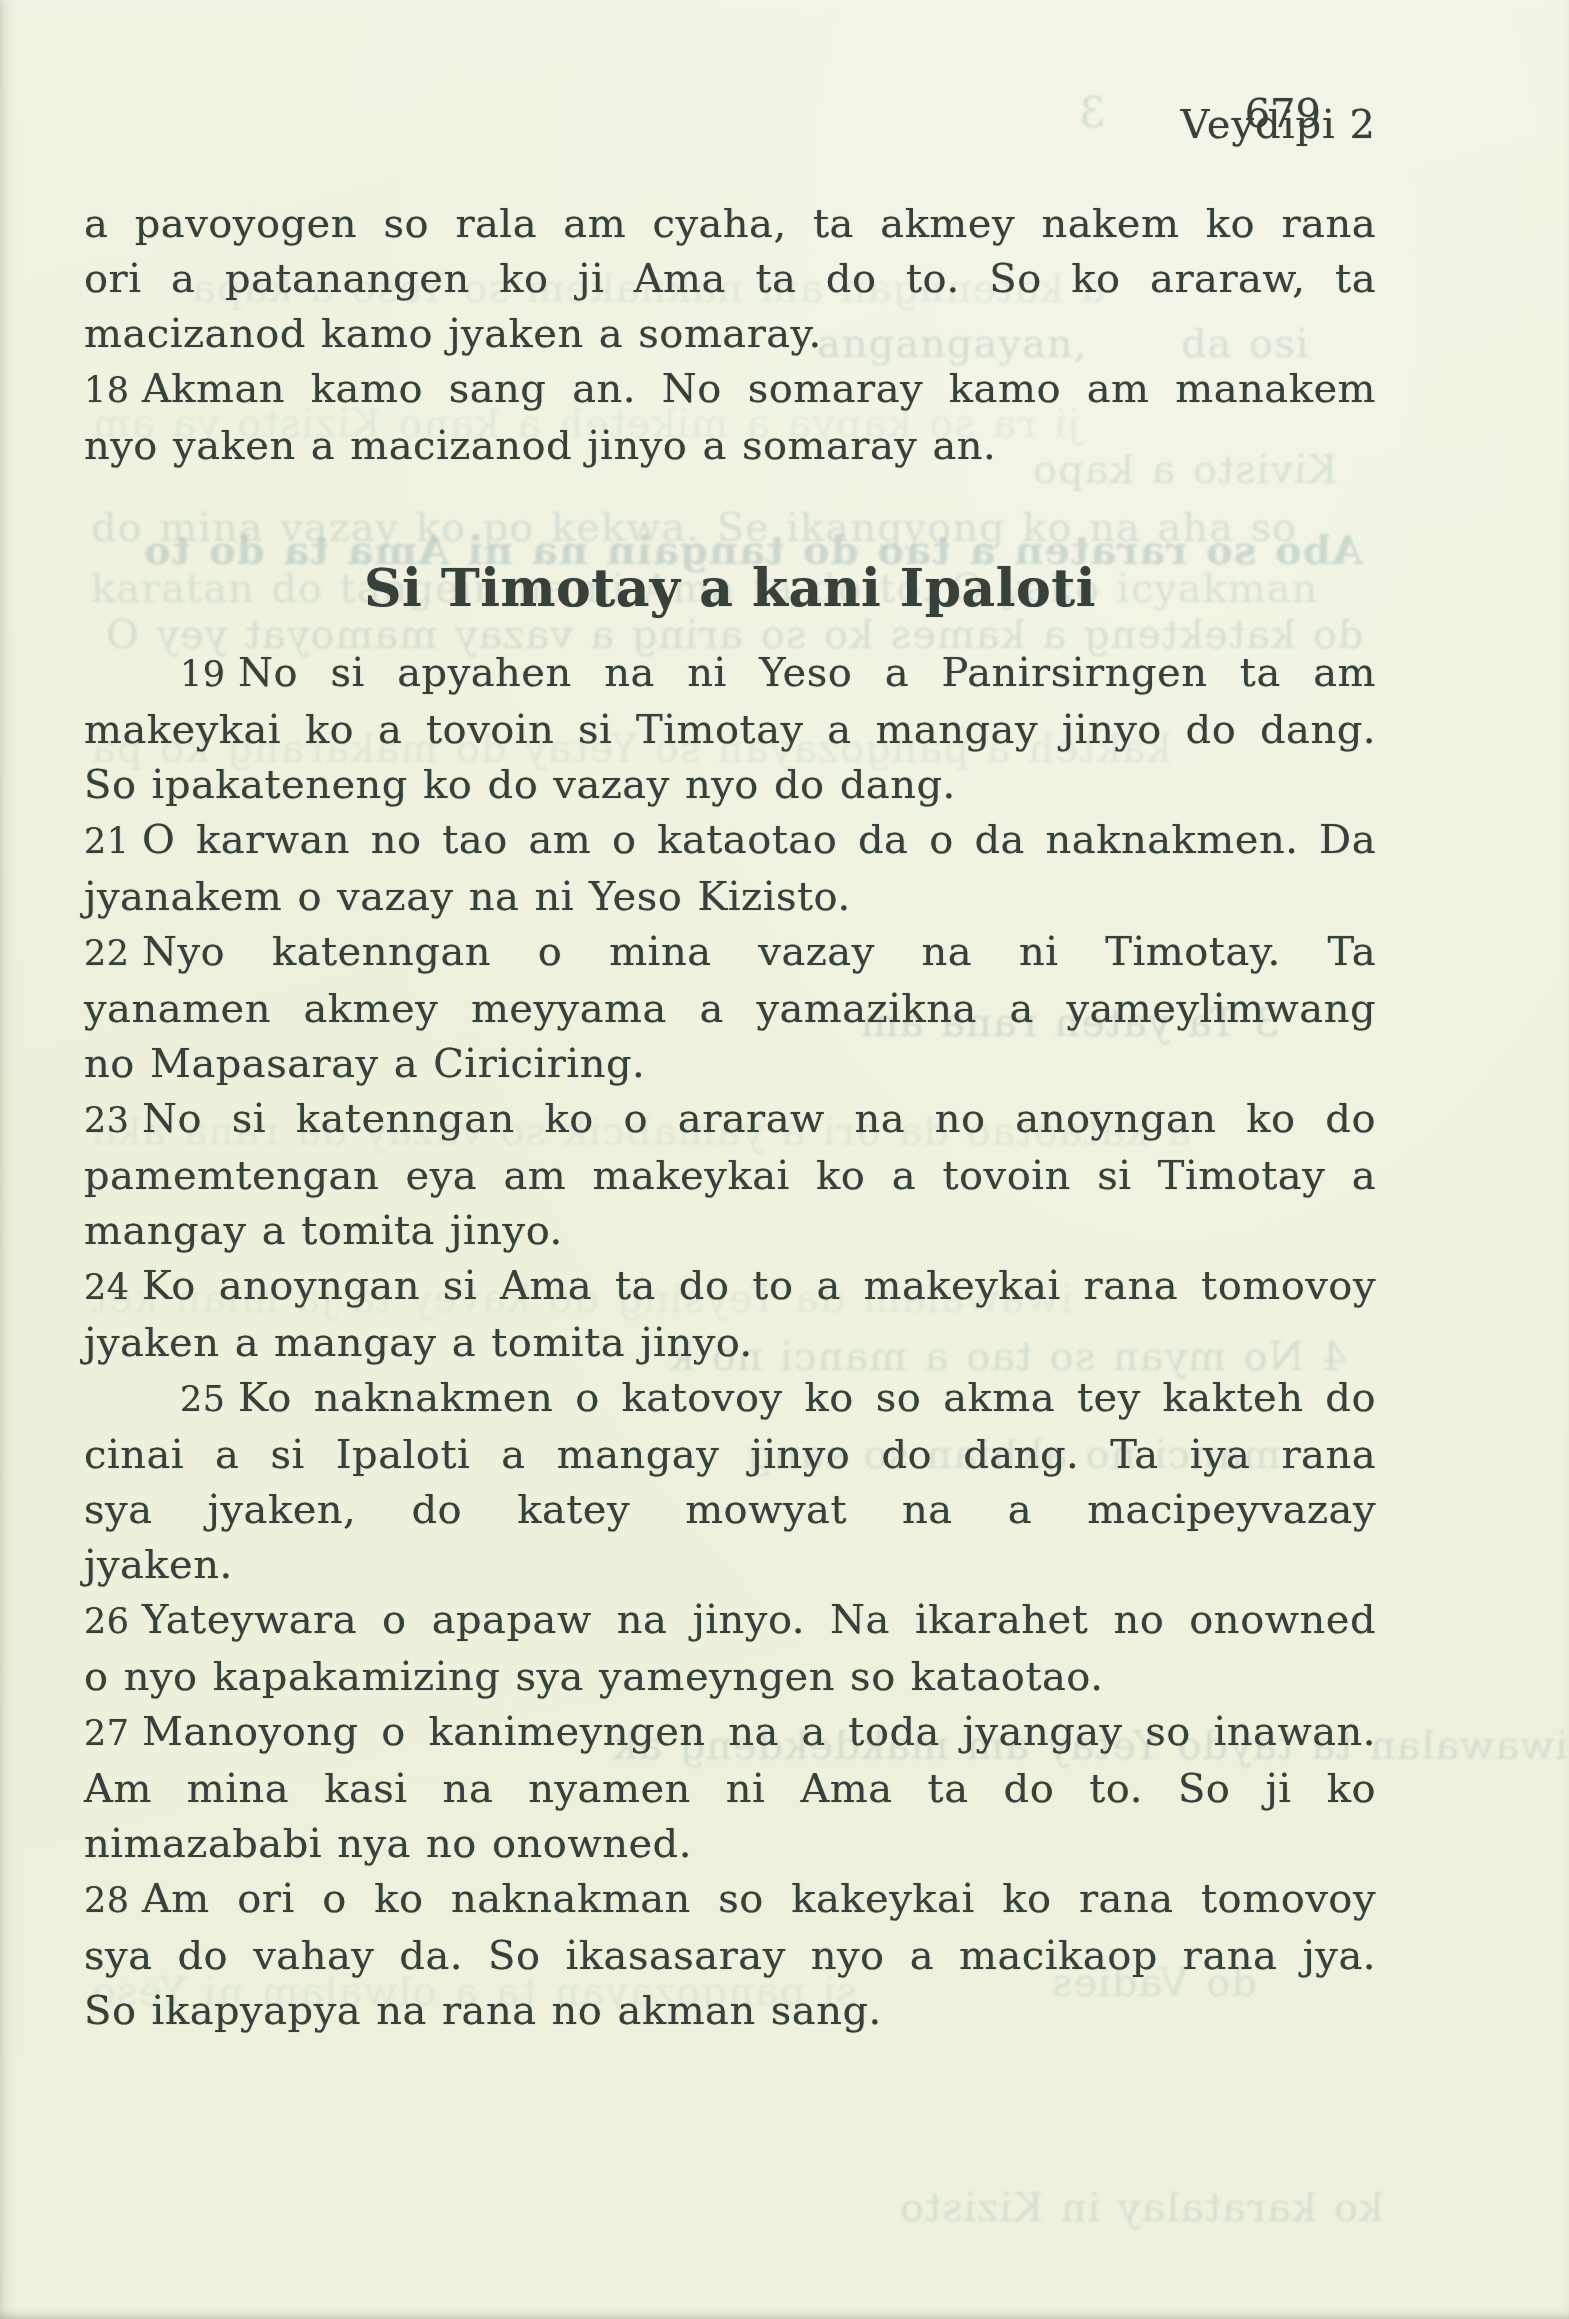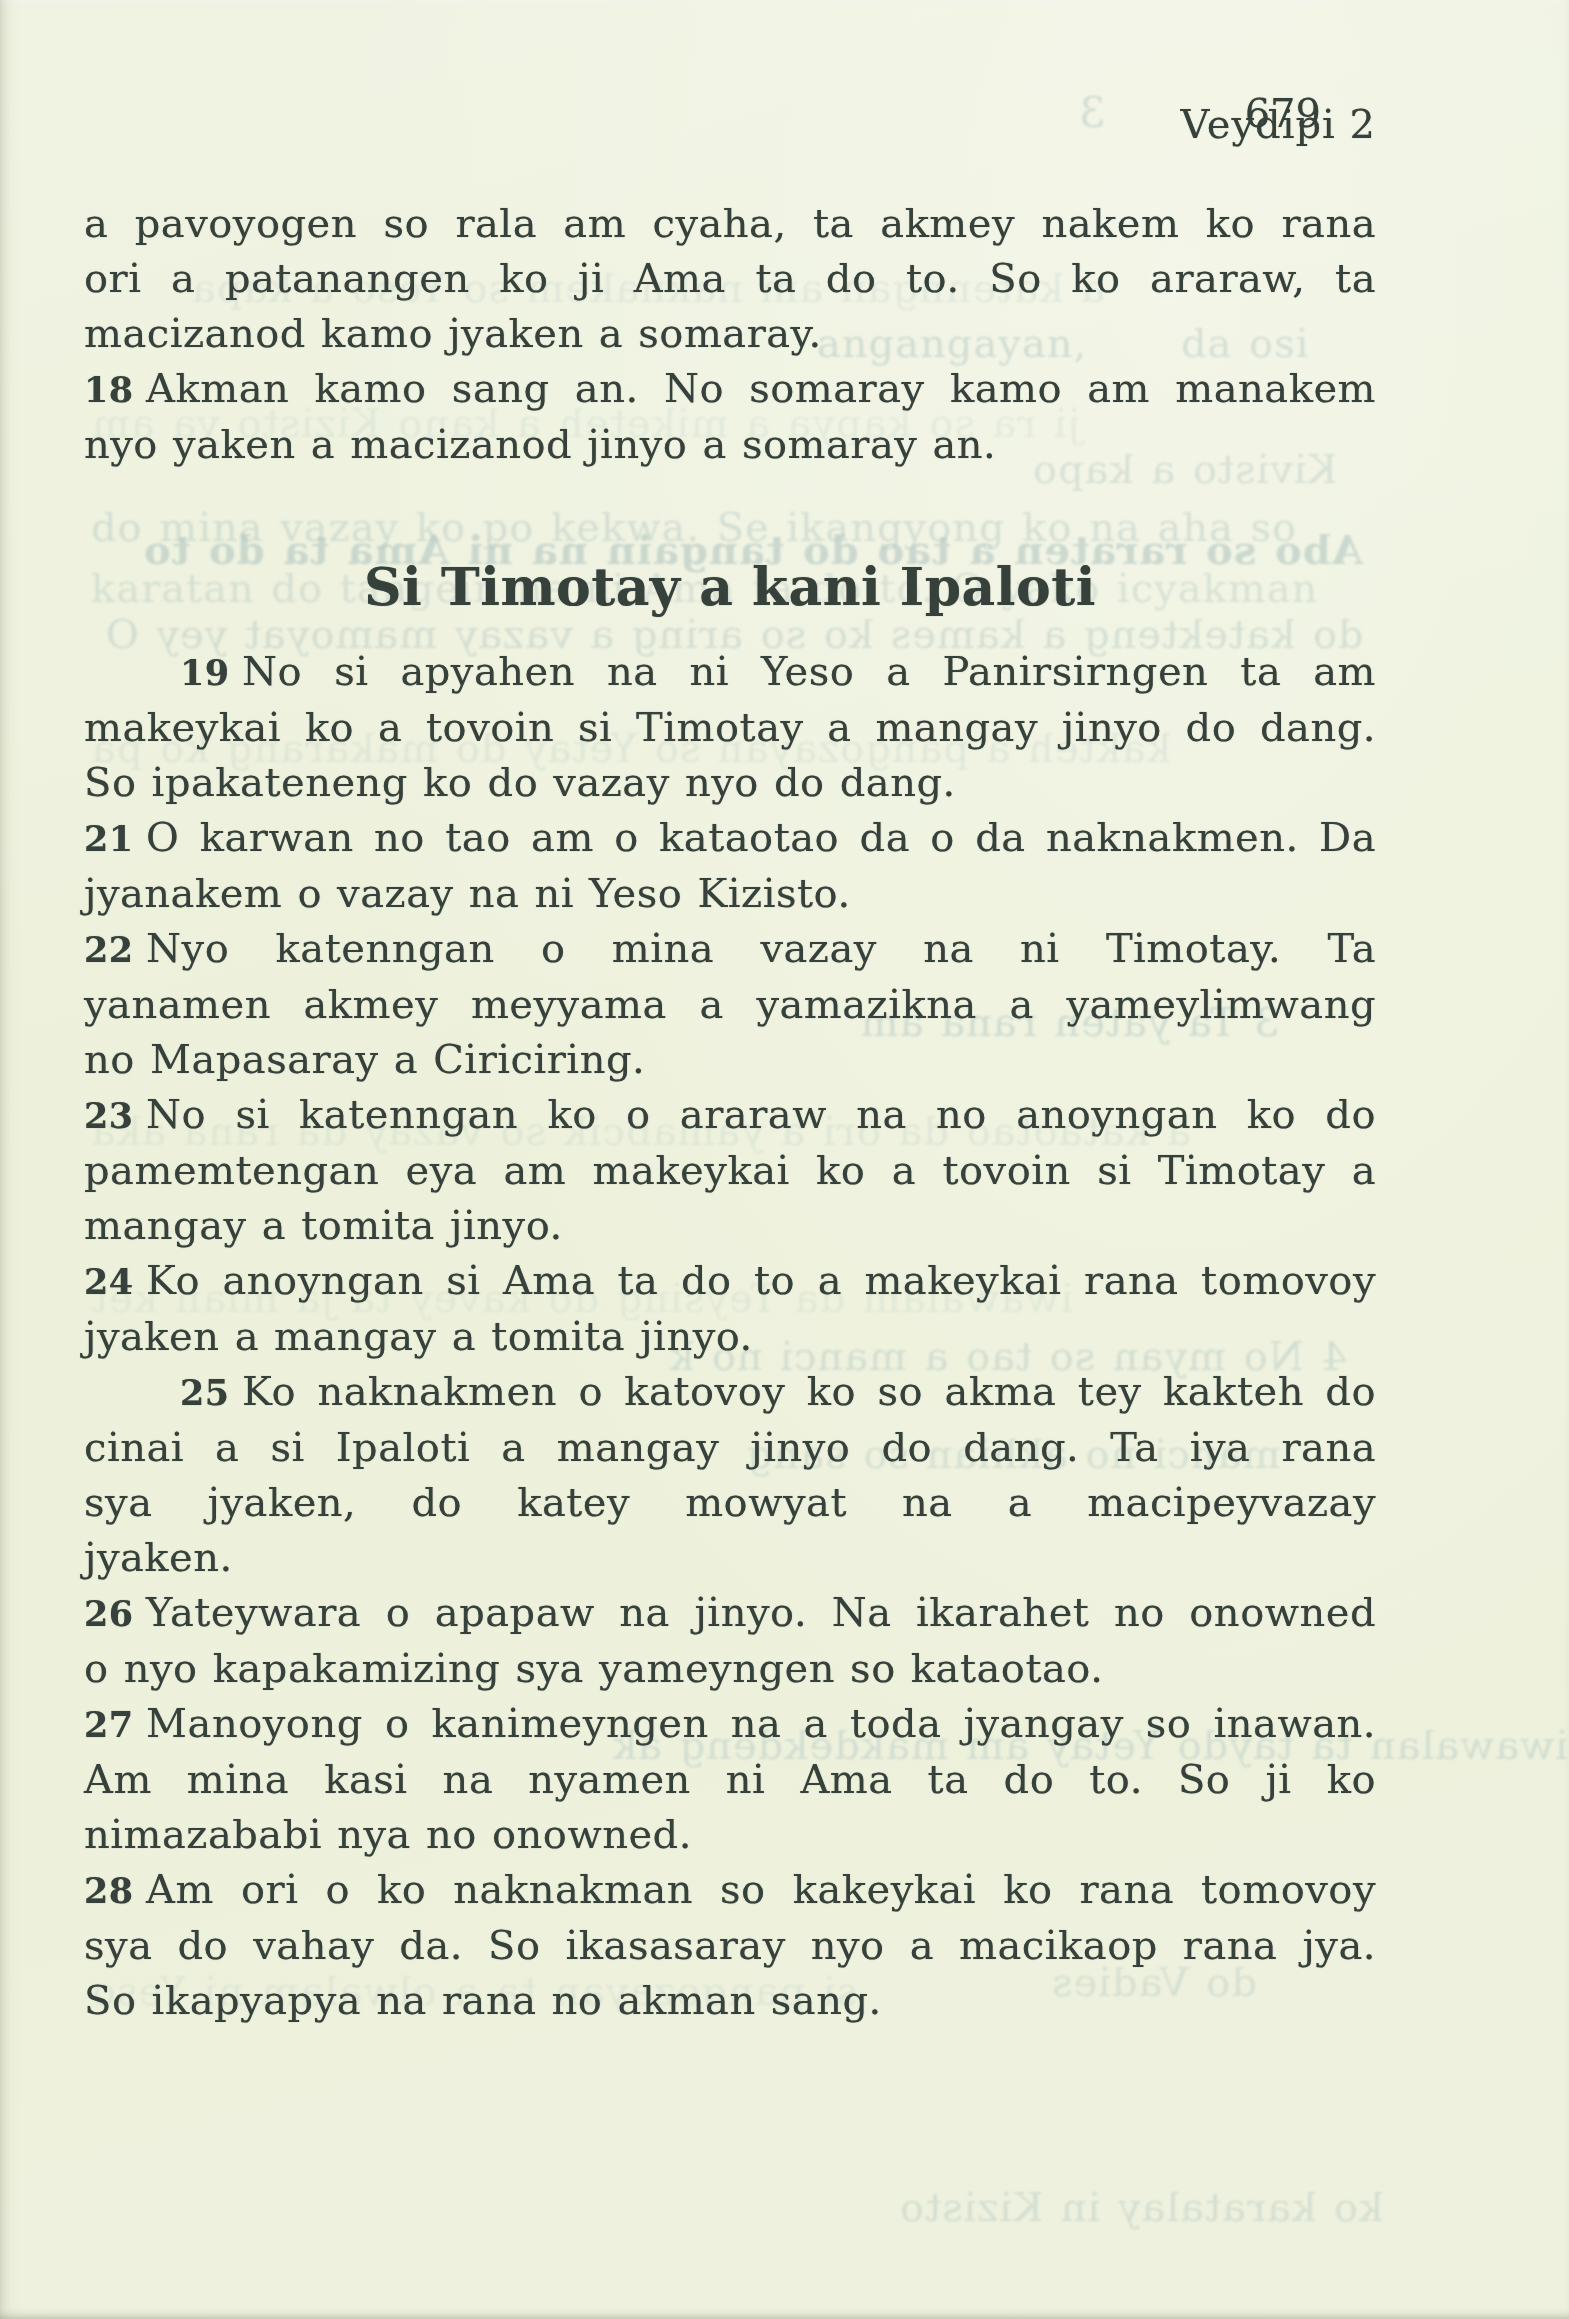--- a/index.html
+++ b/index.html
@@ -36,21 +36,21 @@
     font-size: 40px; line-height: 55px;
   }
   .para { margin: 0; }
   .line {
     text-align: justify; text-align-last: justify; text-justify: inter-word;
     letter-spacing: 0.5px; word-spacing: 1.9px;
     text-shadow: 0 0 1px rgba(54,65,59,0.55);
   }
   .line.last { text-align-last: left; }
   .line.indent { text-indent: 96px; }
-  .vnum { font-weight: bold; font-size: 35px; margin-right: 12.4px; }
+  .vnum { font-weight: normal; font-size: 35px; margin-right: 12.4px; }
   .heading {
     font-size: 52px; font-weight: bold; text-align: center; line-height: 57px;
     margin: 86px 0 29px 0; letter-spacing: 0.5px;
     text-shadow: 0 0 1px rgba(54,65,59,0.55);
   }
 
   
   .bleed { position: absolute; inset: 0; z-index: 1; color: #b2c6c2; }
   .bleed-item {
     position: absolute; white-space: nowrap;

